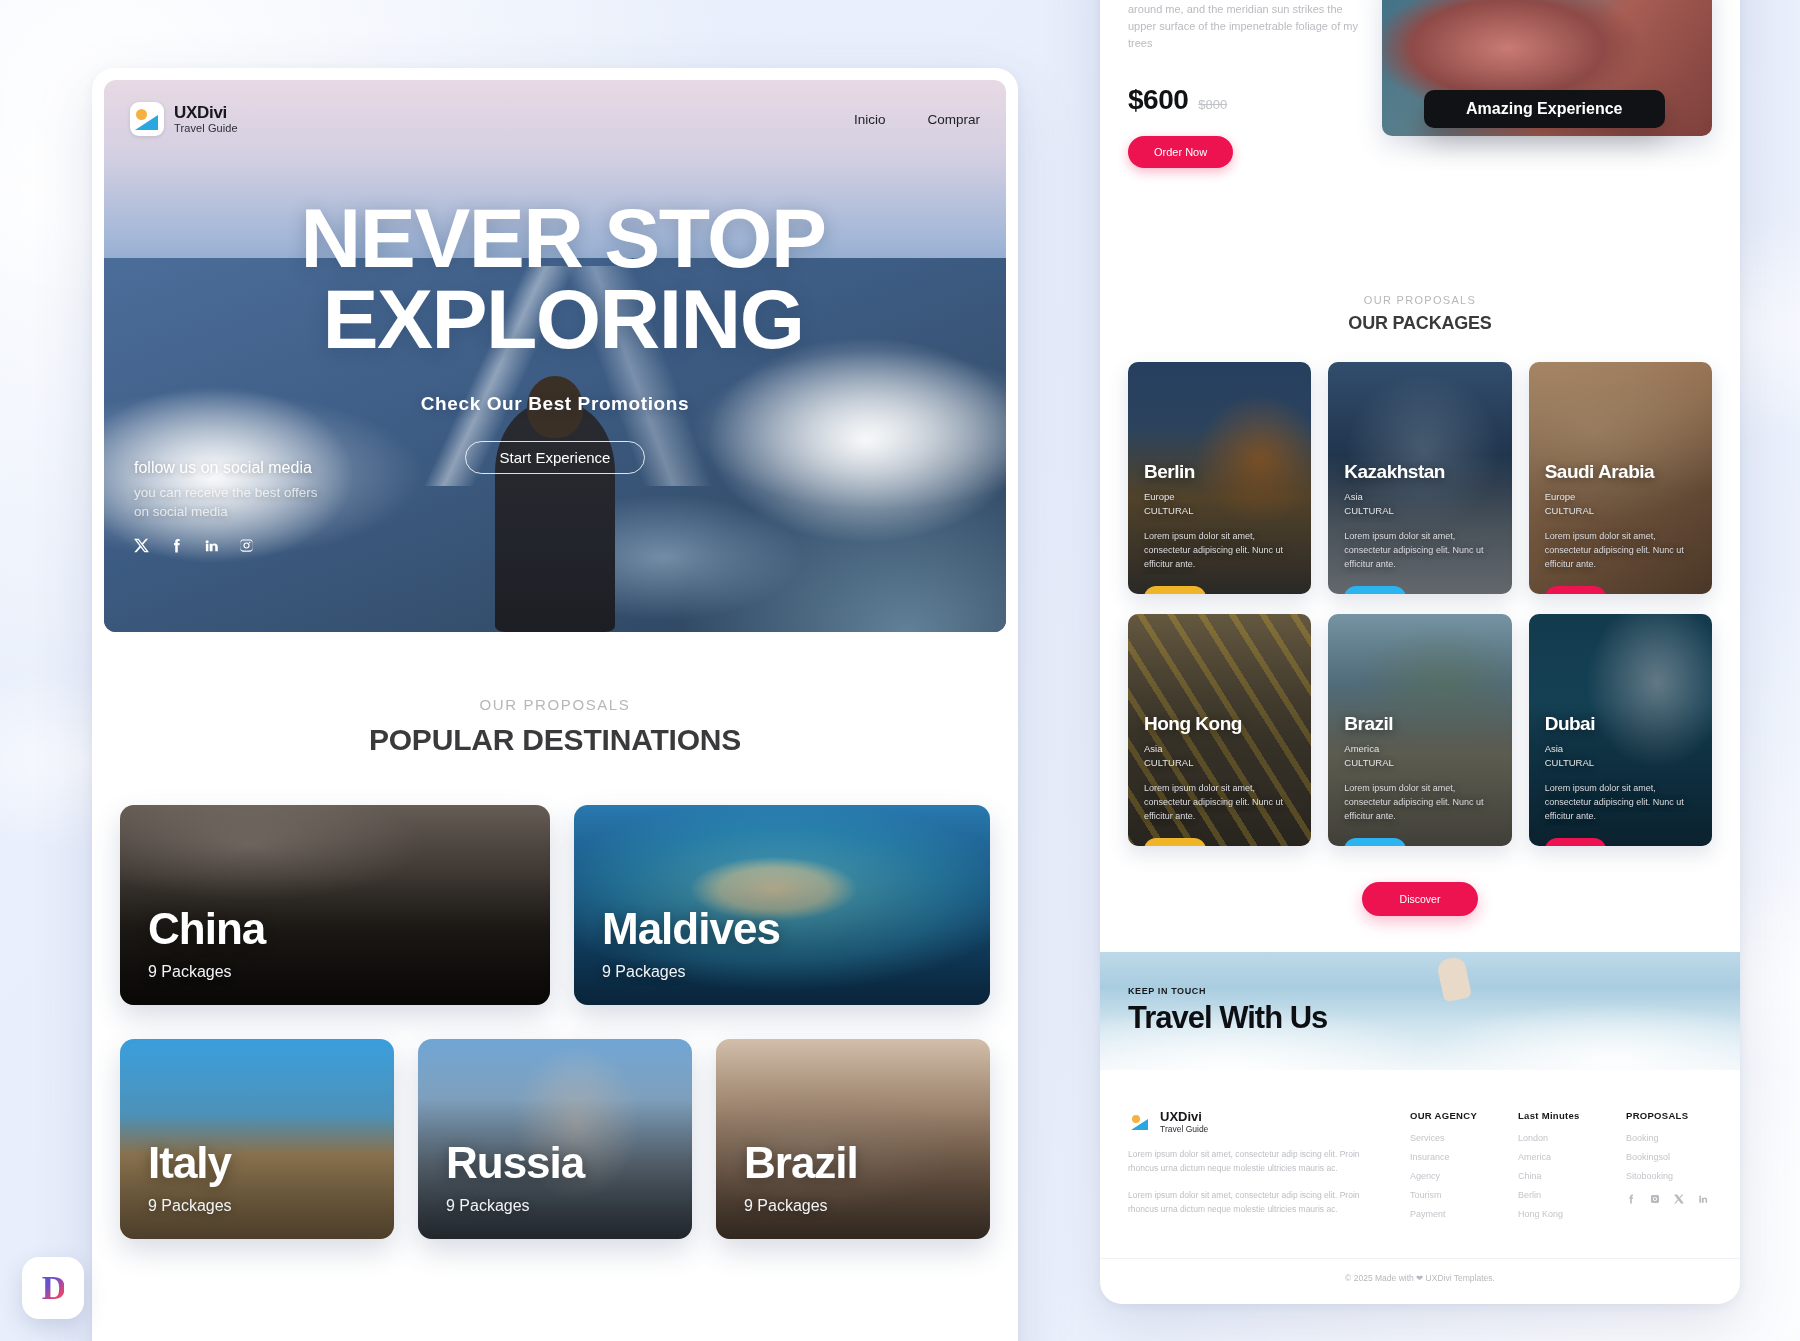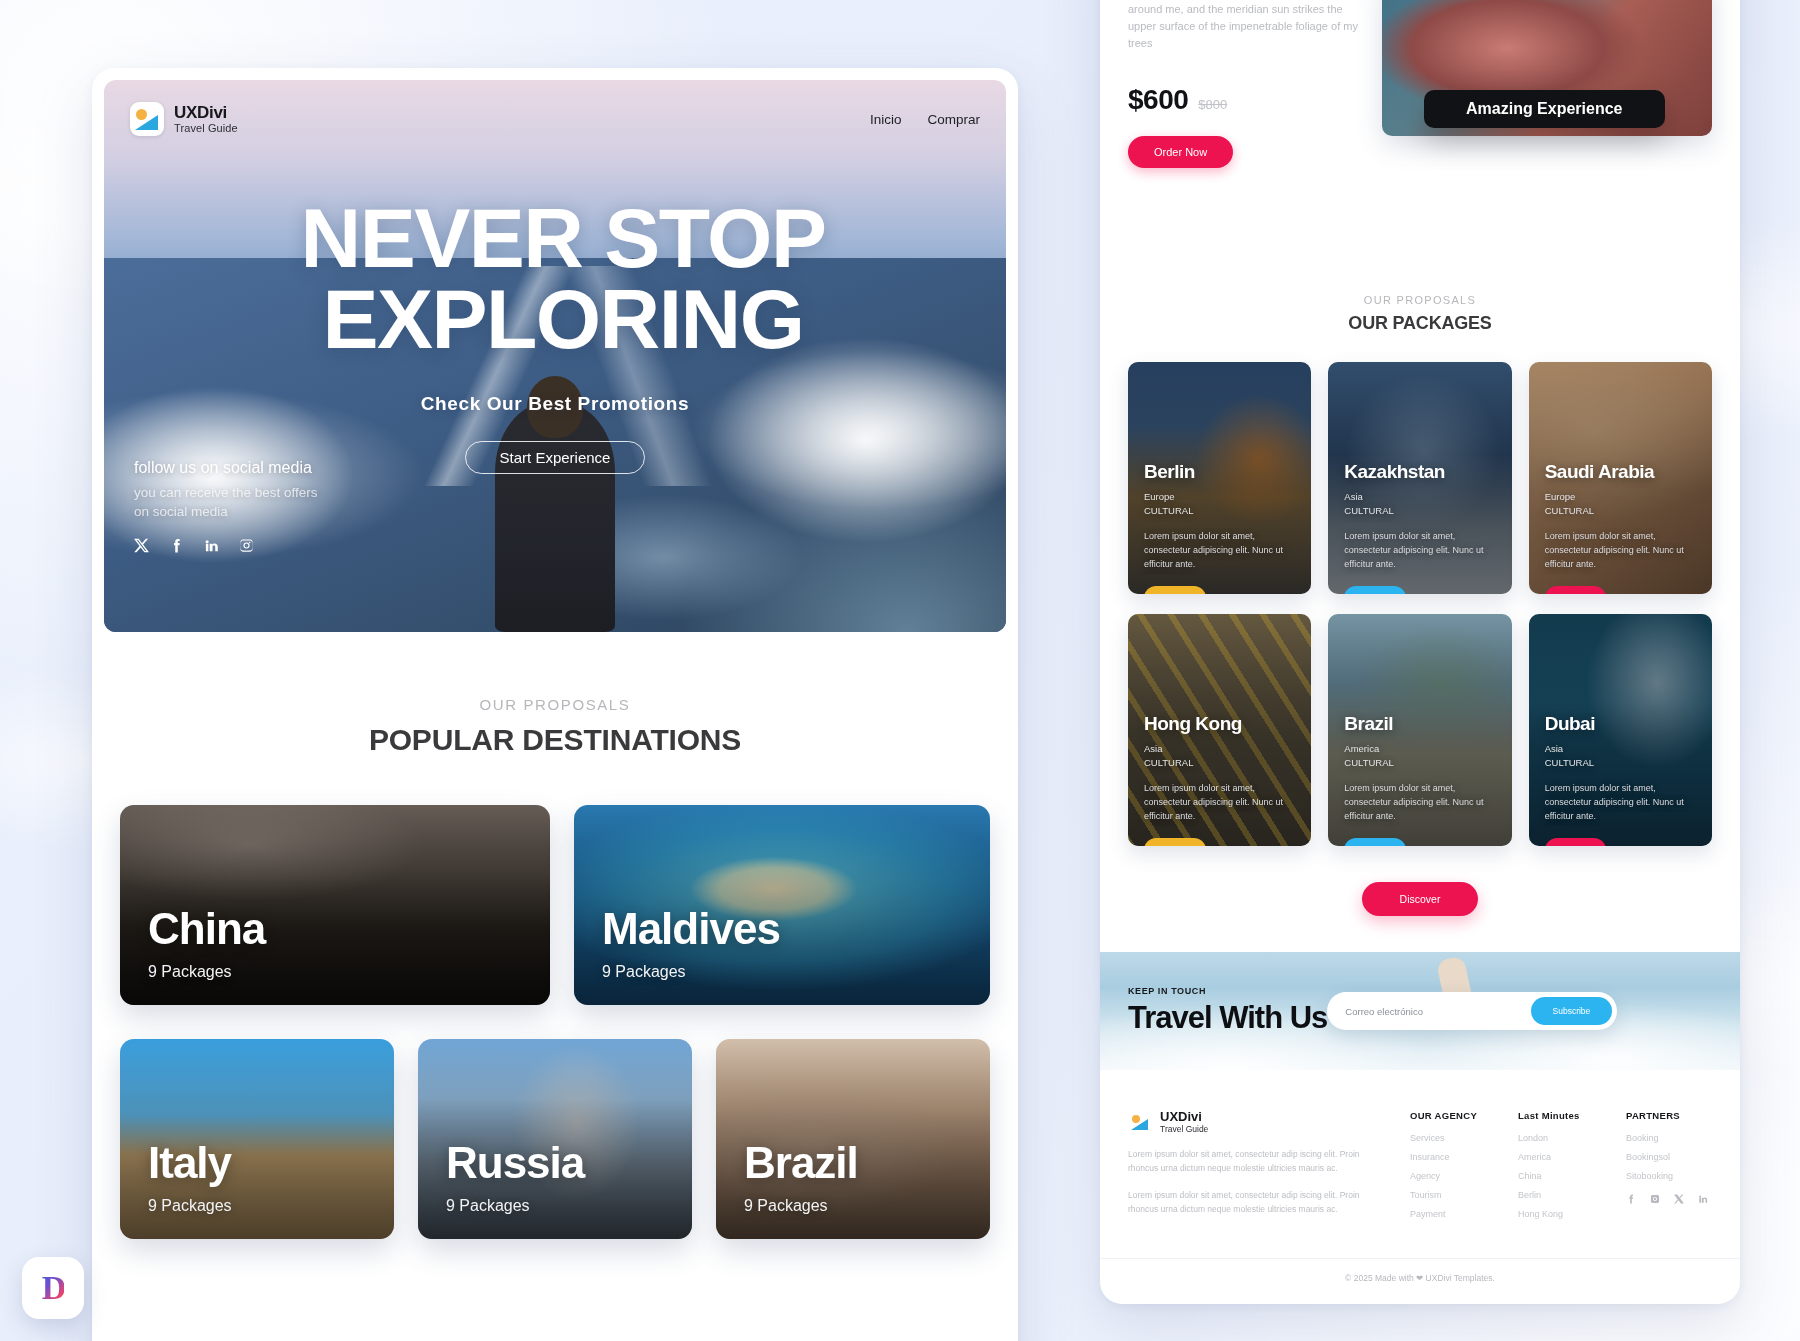--- a/index.html
+++ b/index.html
@@ -110,21 +110,21 @@
   .logo-mark .tri {
     position:absolute; left:5px; bottom:6px; width:0; height:0;
     border-left: 0 solid transparent;
     border-right: 23px solid #2ba7e0;
     border-top: 15px solid transparent;
   }
   .logo-text .brand {
     font-size:17px; font-weight:bold; color:#17181c; letter-spacing:-.3px; line-height:1.05;
   }
   .logo-text .sub { font-size:11px; color:#2c2e34; letter-spacing:.1px; }
-  .nav-links { display:flex; gap:26px;text-align:right; }
+  .nav-links { display:flex; gap:42px;text-align:right; }
   .nav-links a {
     font-size:13.5px; color:#1d1f24; text-decoration:none; font-weight:500;
   }
 
   .hero-content {
     position:absolute; left:0; right:0; top:118px; text-align:center; z-index:5;
   }
   .hero-title {
     font-size:84px; line-height:.96; font-weight:bold; color:#fff;
     letter-spacing:-1.5px;
@@ -613,24 +613,20 @@
     <button class="discover-btn">Discover</button>
   </div>
 
   <div class="newsletter">
     <div class="surfer"></div>
     <div class="nl-inner">
       <div>
         <div class="nl-kicker">KEEP IN TOUCH</div>
         <div class="nl-title">Travel With Us</div>
       </div>
-      <div class="nl-form">
-        <input type="text" placeholder="Correo electrónico" style="">
-        <button class="nl-sub">Subscribe</button>
-      </div>
     </div>
   </div>
 
   <div class="footer">
     <div class="f-brand">
       <div class="f-logo-wrap">
         <div class="f-logo-mark">
           <div class="sun"></div>
             <div class="tri"></div>
         </div>
@@ -659,21 +655,21 @@
       <ul>
         <li>London</li>
         <li>America</li>
         <li>China</li>
         <li>Berlin</li>
         <li>Hong Kong</li>
       </ul>
     </div>
 
     <div class="f-col">
-      <div class="f-col-title">PARTNERS</div>
+      <div class="f-col-title">PROPOSALS</div>
       <ul>
         <li>Booking</li>
         <li>Bookingsol</li>
         <li>Sitobooking</li>
       </ul>
       <div class="f-social">
         <span>
           <svg viewBox="0 0 24 24">
               <path d="M14 8V6.2c0-.9.2-1.3 1.5-1.3H17V1.5h-2.6C11.2 1.5 10 3 10 5.8V8H8v3.6h2V23h4V11.6h2.7L17 8h-3z"></path>
             </svg>

